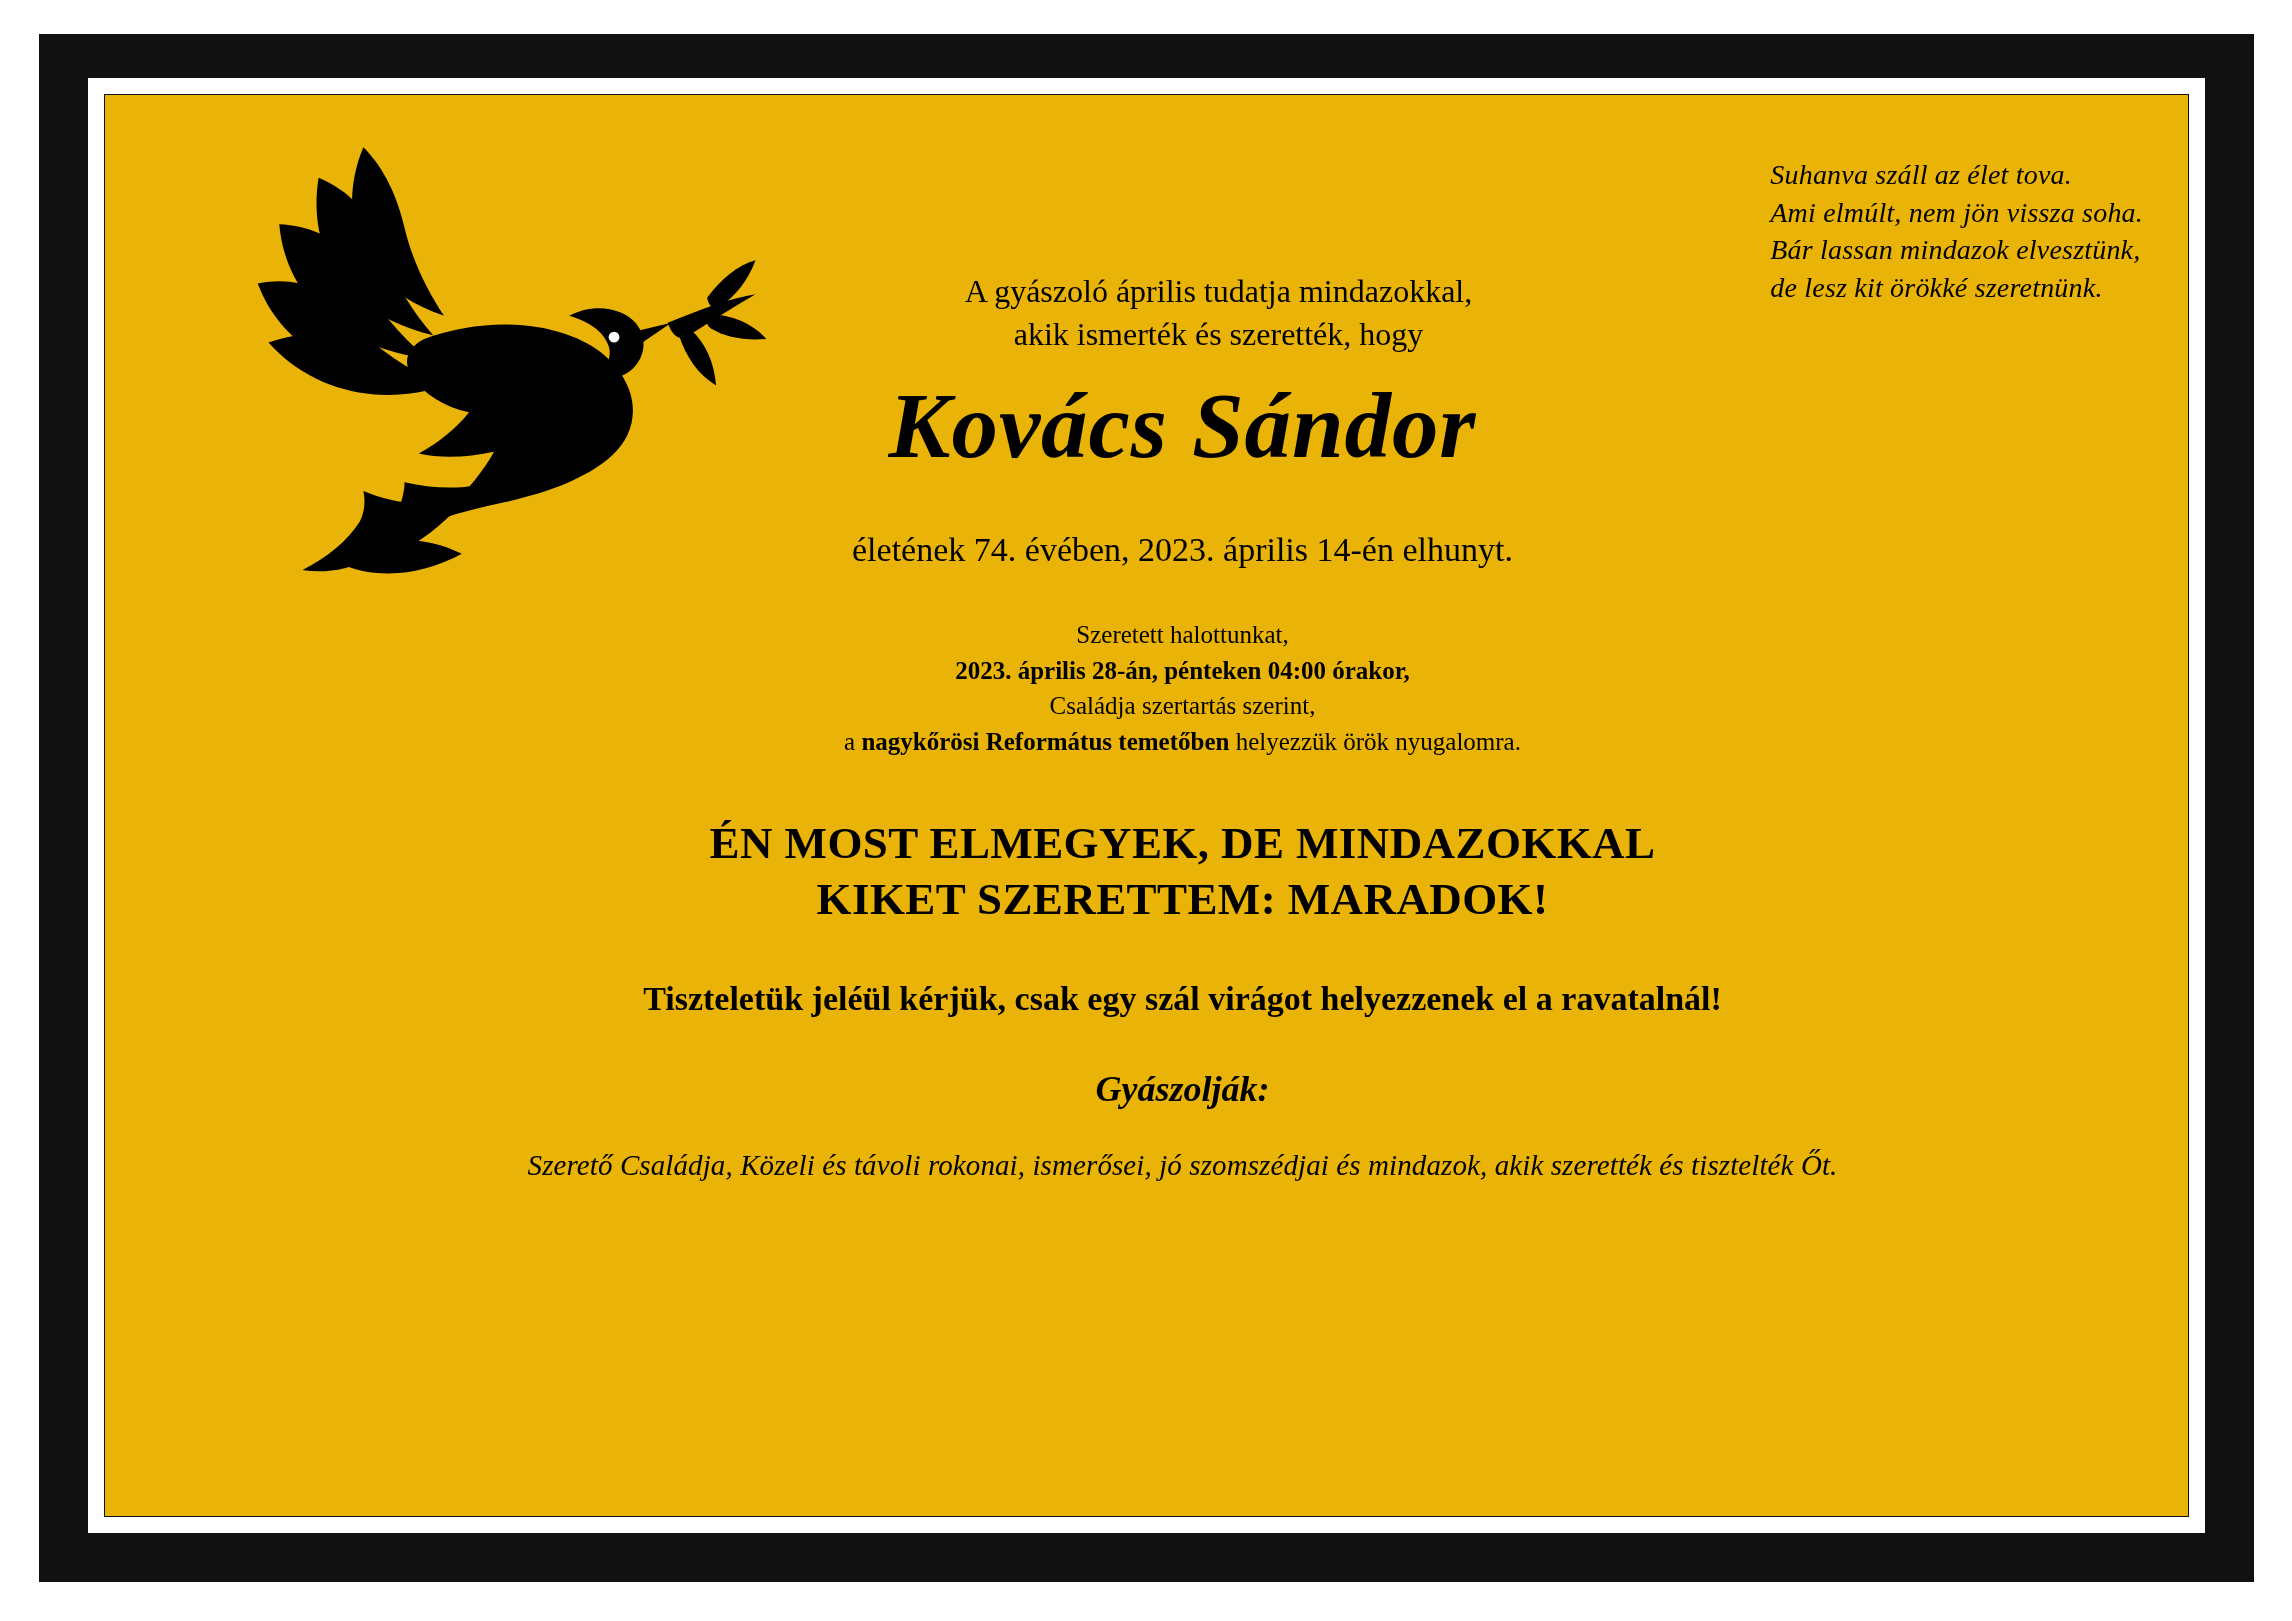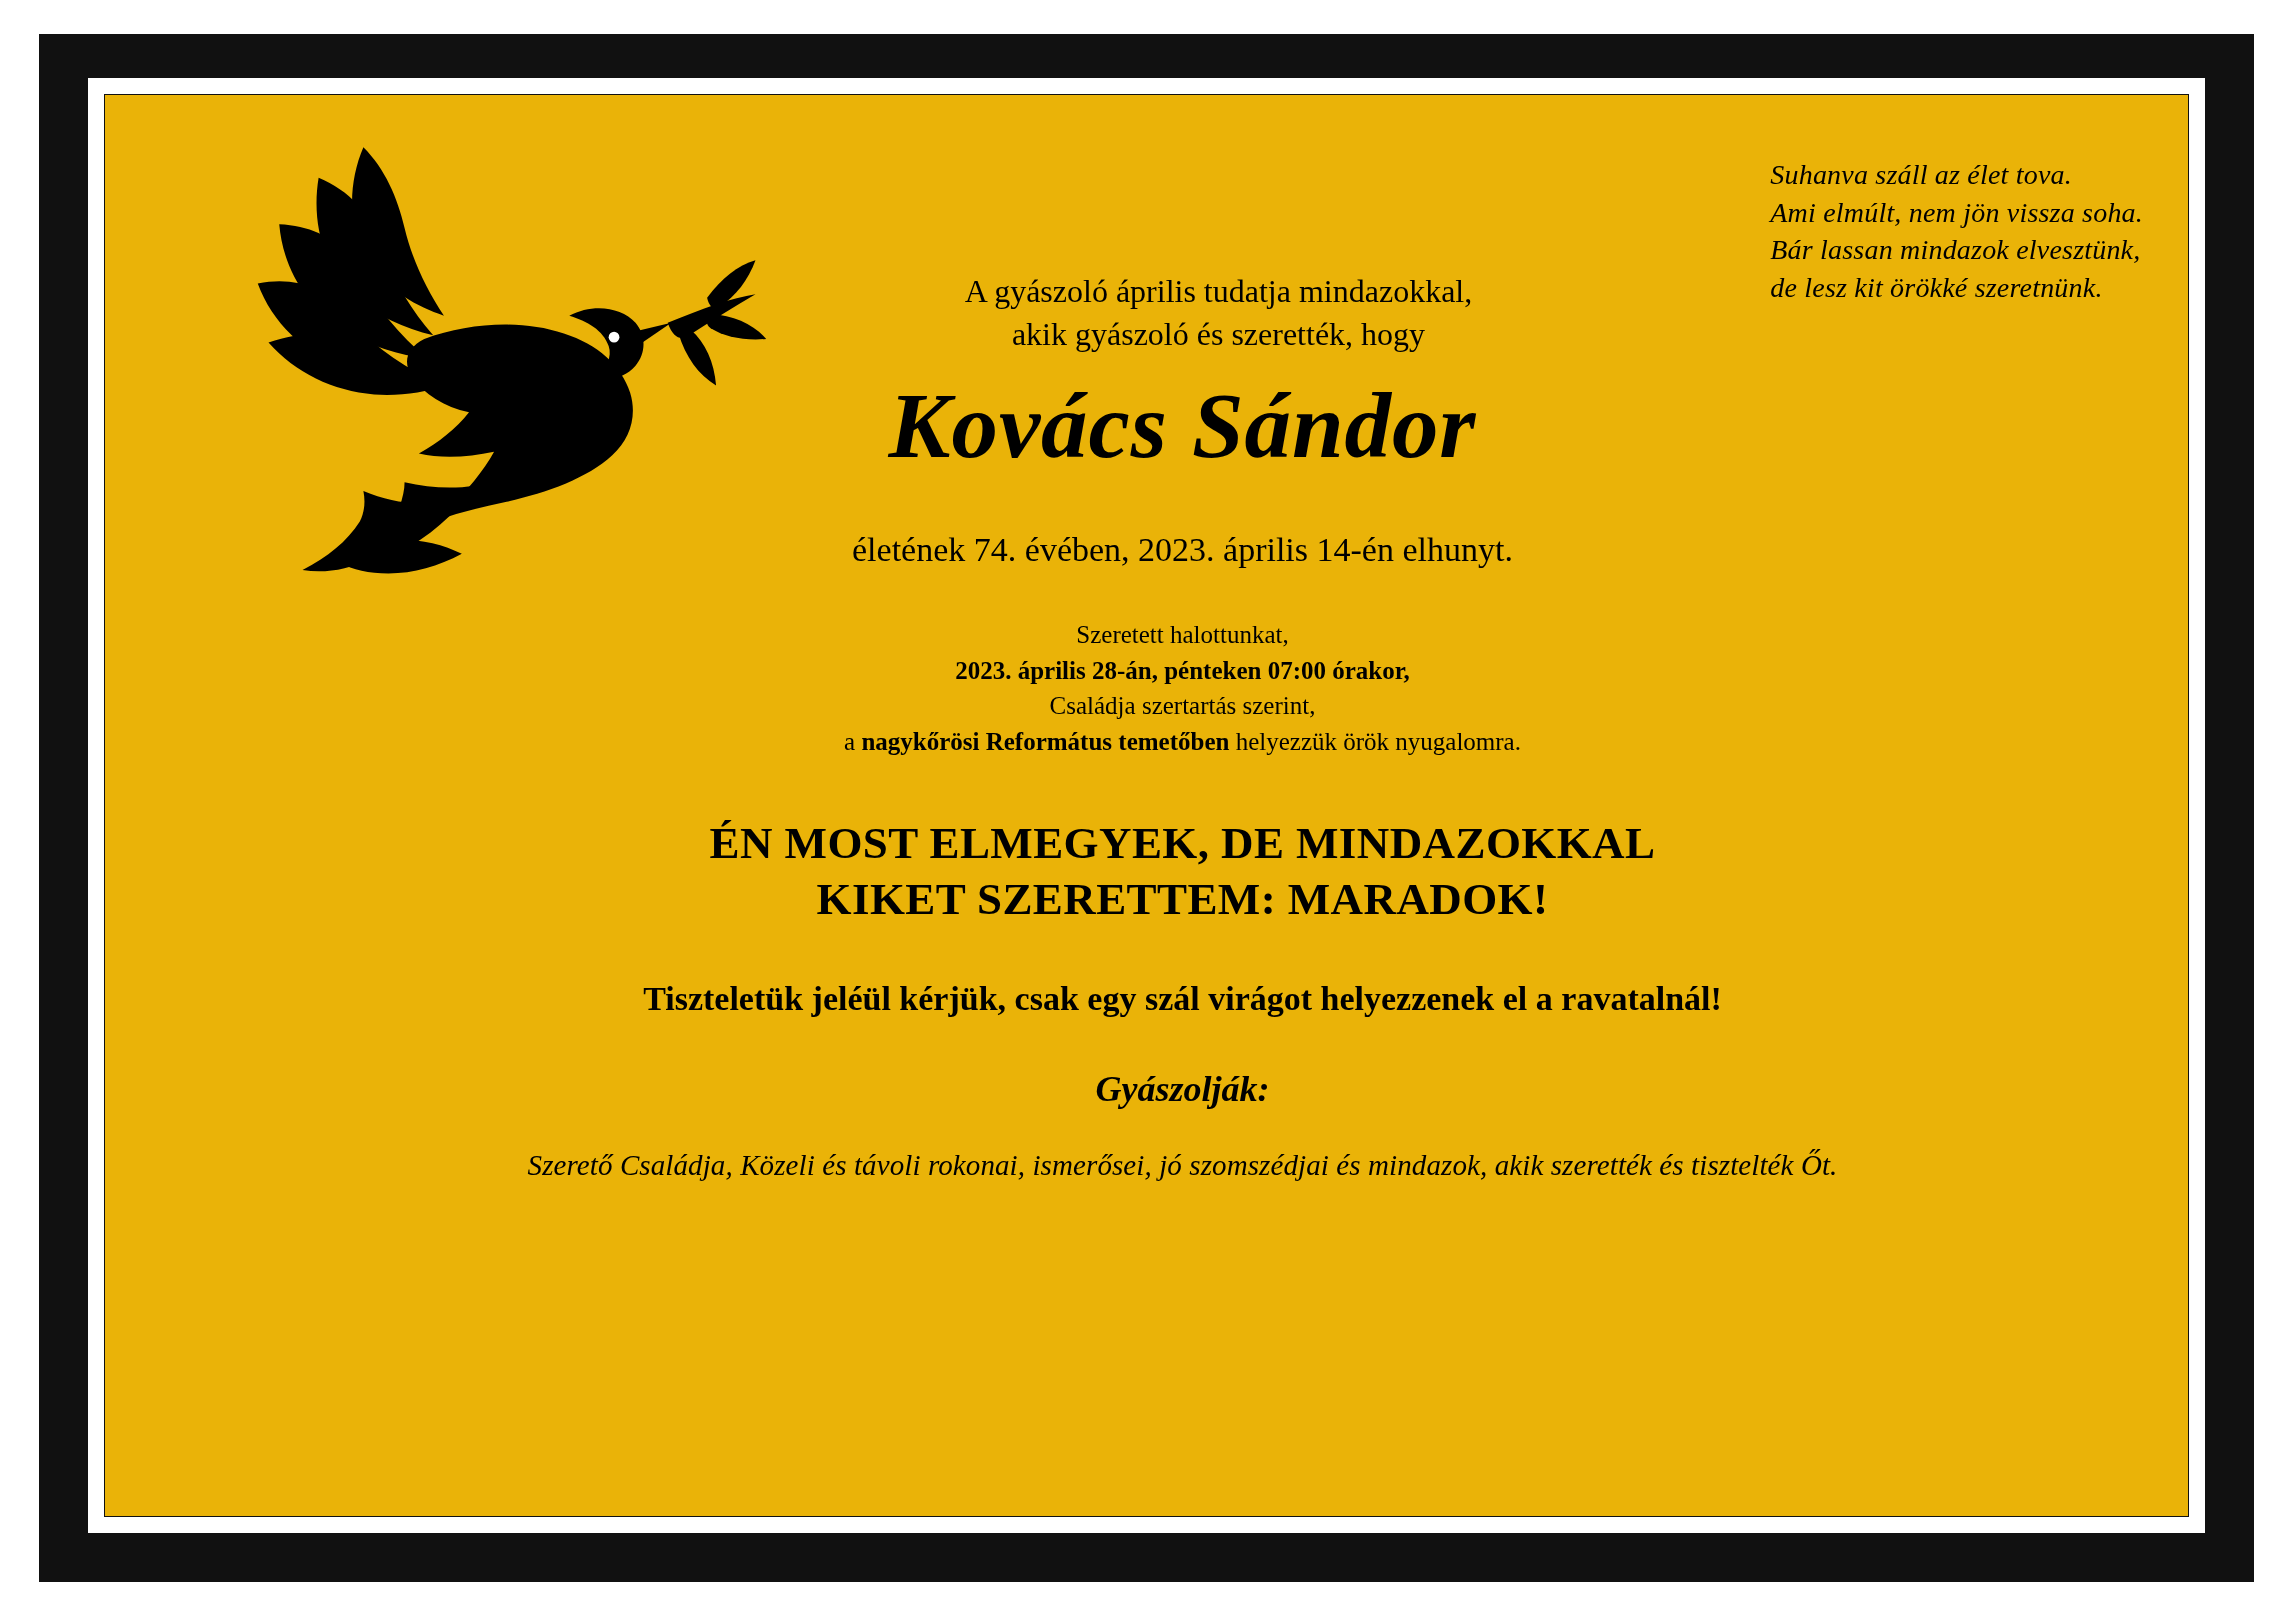--- a/index.html
+++ b/index.html
@@ -195,33 +195,33 @@
 
           <div class="verse">
             <div>Suhanva száll az élet tova.</div>
             <div>Ami elmúlt, nem jön vissza soha.</div>
             <div>Bár lassan mindazok elvesztünk,</div>
             <div>de lesz kit örökké szeretnünk.</div>
           </div>
 
           <div class="intro">
             <div>A gyászoló április tudatja mindazokkal,</div>
-            <div>akik gyászoló és szerették, hogy</div>
+            <div>akik ismerték és szerették, hogy</div>
           </div>
         </div>
 
         <div class="name">Kovács Sándor</div>
 
         <div class="center-block">
 
           <div class="death-line">életének 74. évében, 2023. április 14-én elhunyt.</div>
 
           <div class="funeral">
             <div>Szeretett halottunkat,</div>
-            <div class="bold">2023. április 28-án, pénteken 07:00 órakor,</div>
+            <div class="bold">2023. április 28-án, pénteken 04:00 órakor,</div>
             <div>Családja szertartás szerint,</div>
             <div>
               <span>a </span><span class="bold">nagykőrösi Református temetőben</span><span> helyezzük örök nyugalomra.</span>
             </div>
           </div>
 
           <div class="motto">
             <div>ÉN MOST ELMEGYEK, DE MINDAZOKKAL</div>
             <div>KIKET SZERETTEM: MARADOK!</div>
           </div>

